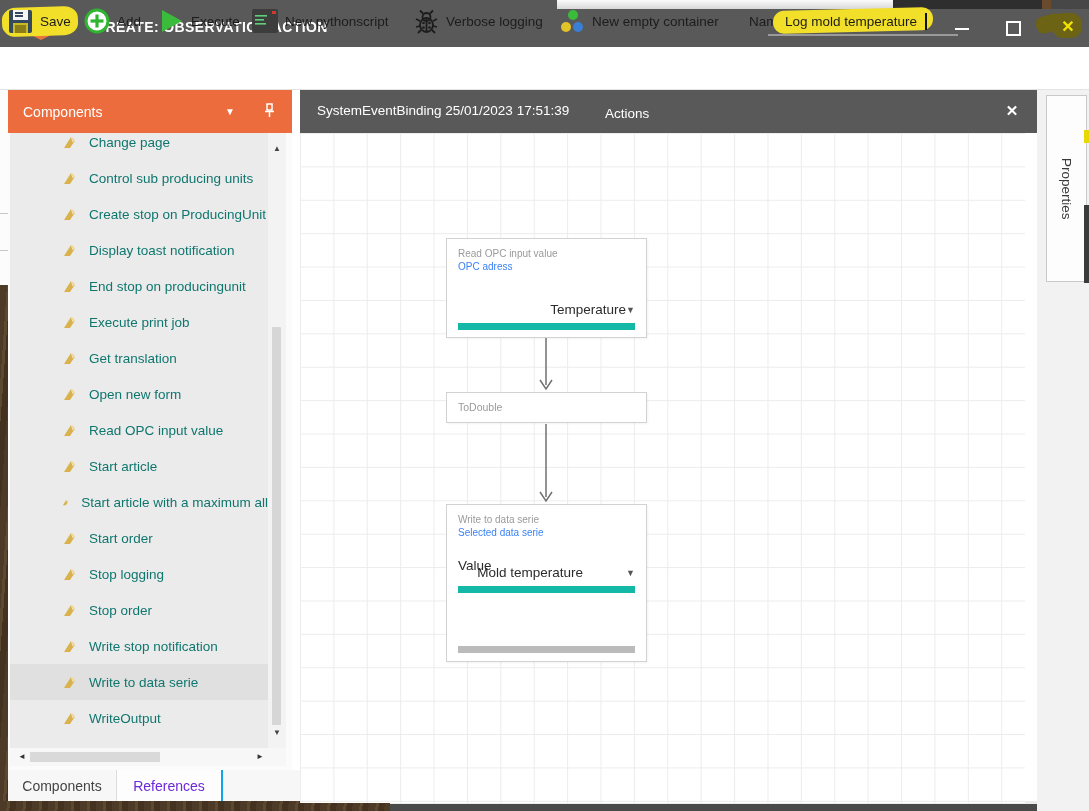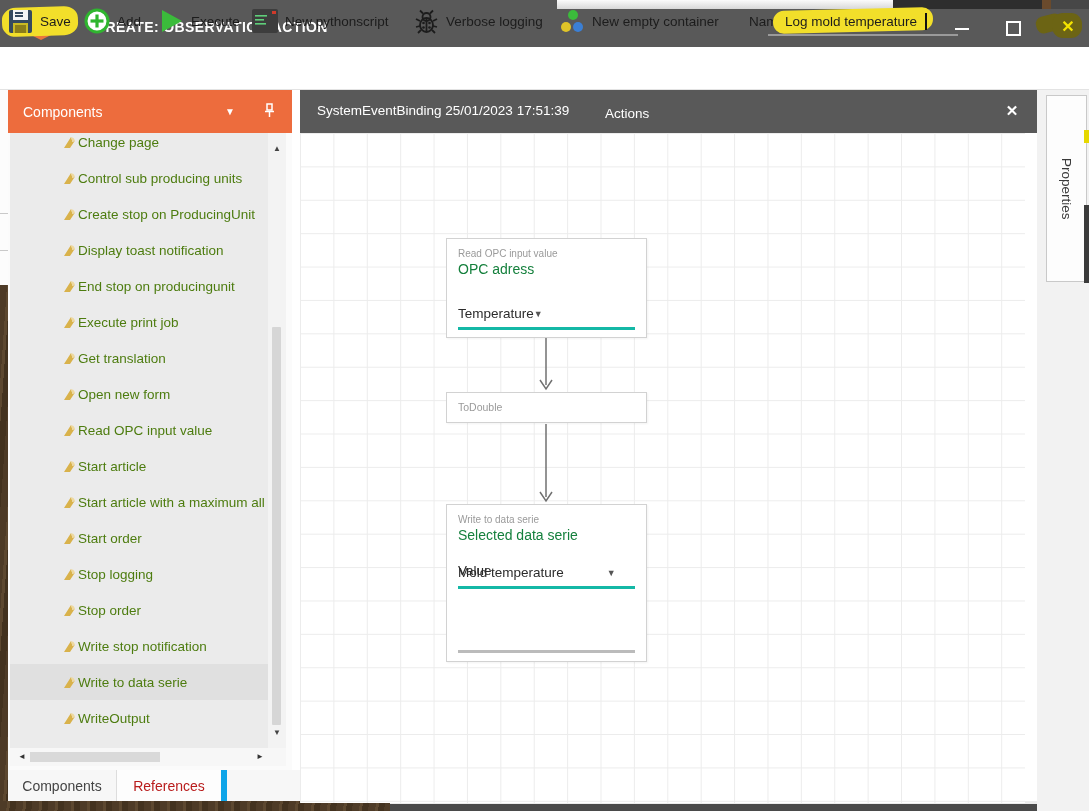--- a/index.html
+++ b/index.html
@@ -30,53 +30,53 @@
   .name-underline{left:768px;top:34px;width:190px;height:2px;background:#9a9a9a;}
   .name-caret{display:inline-block;width:1.5px;height:17px;background:#111;margin-left:1px;vertical-align:middle;}
   
   .panel{left:8px;top:90px;width:284px;height:680px;background:#fbfbfb;}
   .panel-header{left:8px;top:90px;width:284px;height:43px;background:#ed6c3d;color:#fff;
                 display:flex;align-items:center;font-size:14px;}
   .panel-header .hdr-label{margin-left:15px;flex:0 0 auto;}
   .panel-header .hdr-caret{margin-left:auto;margin-right:0;font-size:10px;}
   .panel-header .hdr-pin{margin-left:28px;margin-right:16px;font-size:14px;}
   .clist{left:10px;top:133px;width:258px;height:615px;background:#ebebeb;overflow:hidden;}
-  .citem{position:relative;height:36px;display:flex;align-items:center;gap:1px;padding-left:52px;
-         color:#4d7c0f;font-size:13.5px;white-space:nowrap;}
+  .citem{position:relative;height:36px;display:flex;align-items:center;gap:12px;padding-left:52px;
+         color:#0f766e;font-size:13.5px;white-space:nowrap;}
   .citem:first-child{margin-top:-9px;}
   .citem.sel{background:#e0e0e0;}
   
   .vsb{left:268px;top:133px;width:18px;height:615px;background:#f3f3f3;}
   .vsb-arrow{position:absolute;left:0;width:18px;height:16px;color:#444;font-size:8px;text-align:center;line-height:16px;}
   .vsb-thumb{position:absolute;left:4px;width:9px;background:#d6d6d6;border-radius:1px;}
   
   .hsb{left:10px;top:748px;width:276px;height:18px;background:#f7f7f7;}
   .hsb-arrow{position:absolute;top:0;width:16px;height:18px;color:#333;font-size:8px;text-align:center;line-height:18px;}
   .hsb-thumb{position:absolute;top:4px;height:10px;background:#d9d9d9;}
   
   .btabs{left:8px;top:770px;width:292px;height:31px;background:#f7f7f7;font-size:14px;display:flex;}
   .btab-comp{width:108px;display:flex;align-items:center;justify-content:center;color:#444;}
-  .btab-ref{width:104px;display:flex;align-items:center;justify-content:center;color:#b91c1c;
-            background:#fdfdfd;border-left:1px solid #ddd;border-right:6px solid #0ea5e9;}
+  .btab-ref{width:104px;display:flex;align-items:center;justify-content:center;color:#6d28d9;
+            background:#fdfdfd;border-left:1px solid #ddd;border-right:2px solid #0ea5e9;}
   
   .tabbar{left:300px;top:90px;width:737px;height:43px;background:#595959;color:#fff;font-size:13.5px;}
   .tabbar .tb-title{position:absolute;left:17px;top:13px;}
   .tabbar .tb-actions{position:absolute;left:305px;top:16px;}
   .tabbar .tb-close{position:absolute;left:702px;top:11px;width:20px;height:20px;color:#fff;
                     font-size:15px;font-weight:700;text-align:center;line-height:20px;}
   .canvas{left:300px;top:133px;width:725px;height:670px;background:#fff;
           background-image:linear-gradient(to right,#ececec 1px,transparent 1px),
                            linear-gradient(to bottom,#ececec 1px,transparent 1px);
           background-size:33.4px 33.4px;}
   .node{position:absolute;background:#fff;border:1px solid #d2d2d2;box-shadow:1px 1px 2px rgba(0,0,0,.05);}
   .node .cap{color:#9a9a9a;font-size:10px;margin:9px 0 2px 11px;}
-  .node .ttl{color:#15803d;font-size:14px;margin:0 0 0 11px;}
+  .node .ttl{color:#3b82f6;font-size:10px;margin:0 0 0 11px;}
   .node .selrow{position:absolute;left:11px;right:11px;display:flex;align-items:center;
-                justify-content:flex-start;color:#2b2b2b;font-size:13.5px;
-                border-bottom:3px solid #14b8a6;padding-bottom:6px;}
+                justify-content:flex-end;color:#2b2b2b;font-size:13.5px;
+                border-bottom:7px solid #14b8a6;padding-bottom:6px;}
   .node .selrow .dd{color:#555;font-size:9px;}
   .node .vlabel{color:#2b2b2b;font-size:13.5px;margin:10px 0 0 11px;}
   .arrows{left:300px;top:133px;width:725px;height:670px;pointer-events:none;}
   
   .rightcol{left:1037px;top:90px;width:52px;height:721px;background:#f2f2f2;}
   .props-tab{left:1046px;top:95px;width:39px;height:185px;background:#fdfdfd;border:1px solid #c9c9c9;
              display:flex;align-items:center;justify-content:center;}
   .props-tab span{writing-mode:vertical-rl;color:#3a3a3a;font-size:13.5px;}
   .edge-yellow{left:1084px;top:130px;width:5px;height:13px;background:#e6d800;}
   .edge-dark{left:1084px;top:205px;width:5px;height:78px;background:#3b3b3b;}

